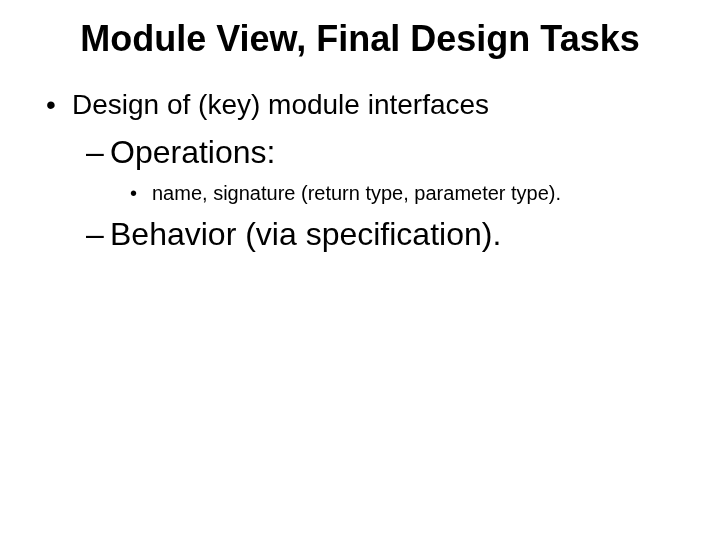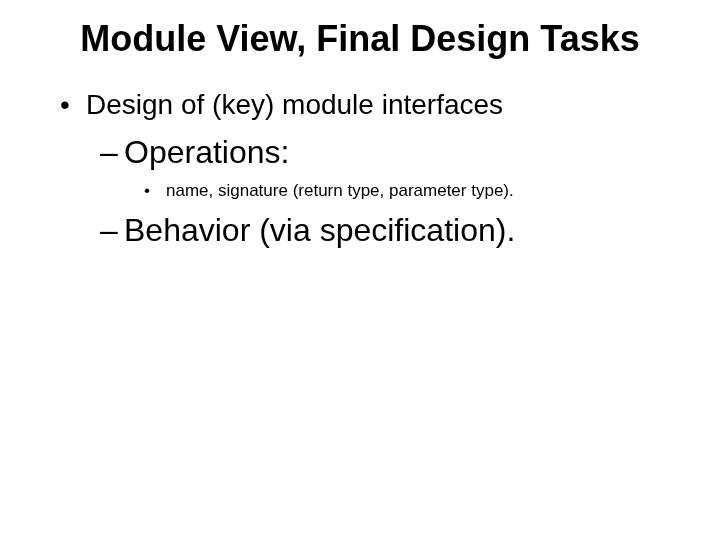--- a/index.html
+++ b/index.html
@@ -17,21 +17,21 @@
     box-sizing: border-box;
     padding: 18px 30px 30px 30px;
   }
   .title {
     font-size: 36px;
     text-align: center;
     margin: 0 40px 28px 40px;
     line-height: 1.15;
   }
   ul {
-    margin: 14px;
+    margin: 0;
     padding: 0;
   }
   li {
     list-style: none;
   }
   
   .lvl1 {
     font-size: 28px;
     margin-bottom: 10px;
     padding-left: 42px;
@@ -53,21 +53,21 @@
     line-height: 1.25;
   }
   .lvl2::before {
     content: "–";
     position: absolute;
     left: 56px;
     top: 0;
   }
   
   .lvl3 {
-    font-size: 17px;
+    font-size: 20px;
     margin-bottom: 8px;
     padding-left: 122px;
     position: relative;
     line-height: 1.3;
   }
   .lvl3::before {
     content: "•";
     position: absolute;
     left: 100px;
     top: 0;

